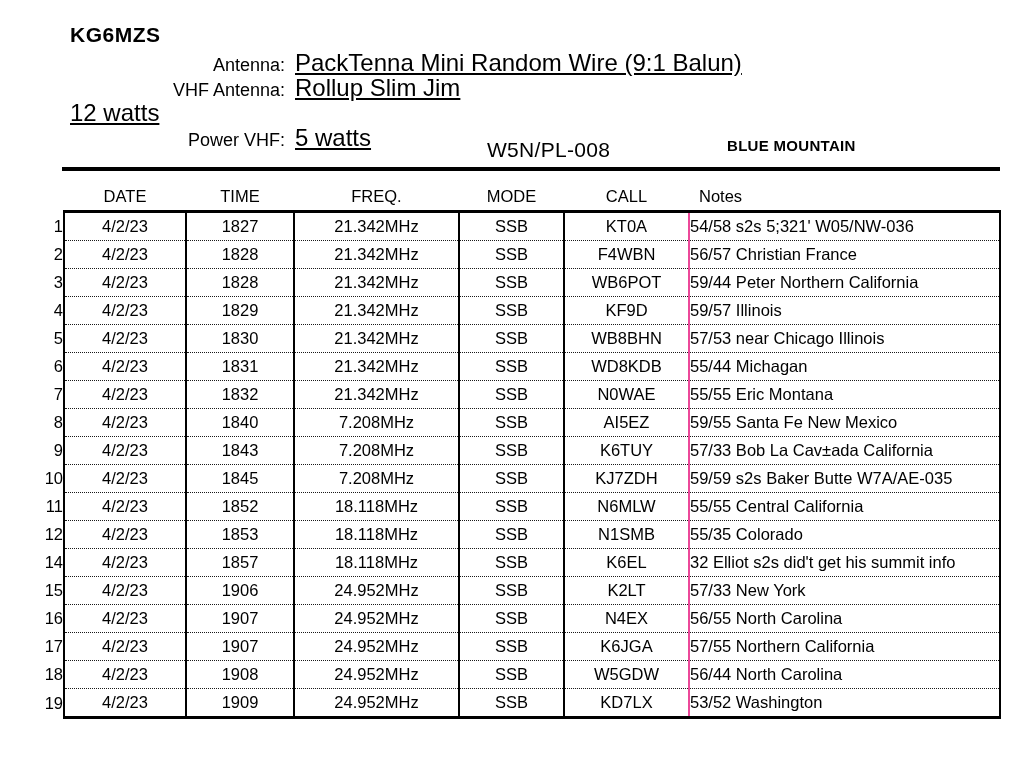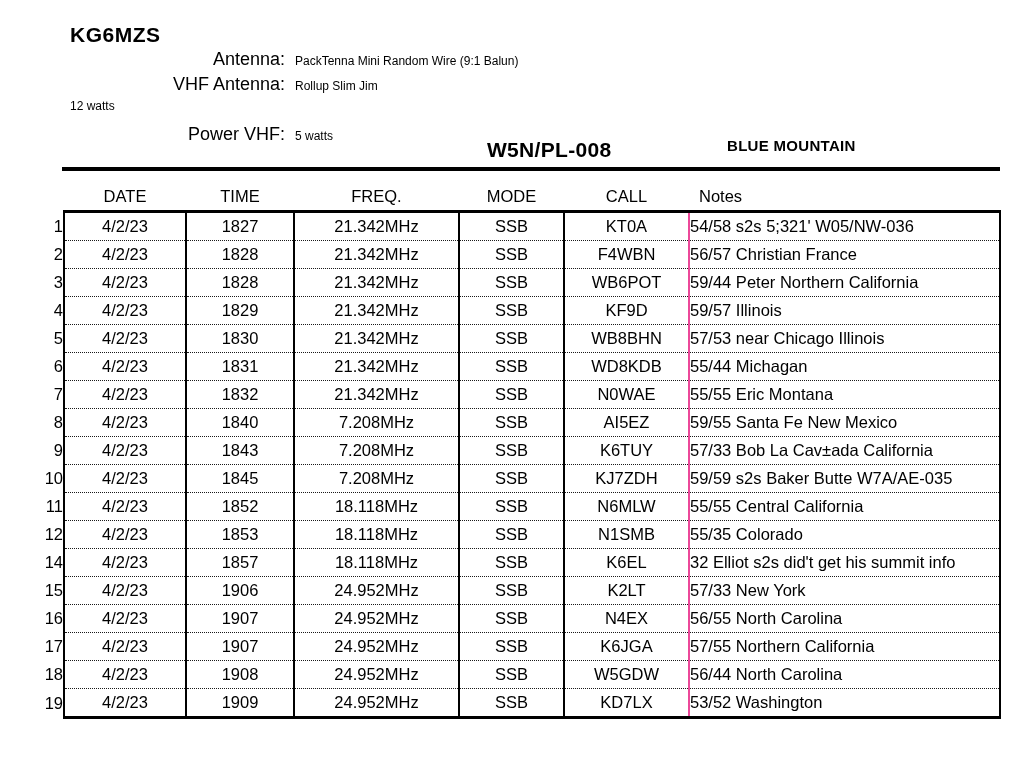--- a/index.html
+++ b/index.html
@@ -45,30 +45,31 @@
     height: 25px;
   }
   .hdr-label {
     width: 215px;
     text-align: right;
     font-size: 18px;
     padding-right: 10px;
     white-space: nowrap;
   }
   .hdr-value {
-    font-size: 12px;
+    font-size: 24px;
     white-space: nowrap;
+    text-decoration: underline;
   }
 
   .summit-ref {
     position: absolute;
     left: 487px;
     top: 137px;
     font-size: 21px;
-    font-weight: bold;
+    font-weight: normal;
     letter-spacing: 0.3px;
   }
   .summit-name {
     position: absolute;
     left: 727px;
     top: 136px;
     font-size: 15px;
     font-weight: bold;
     letter-spacing: 0.3px;
   }

